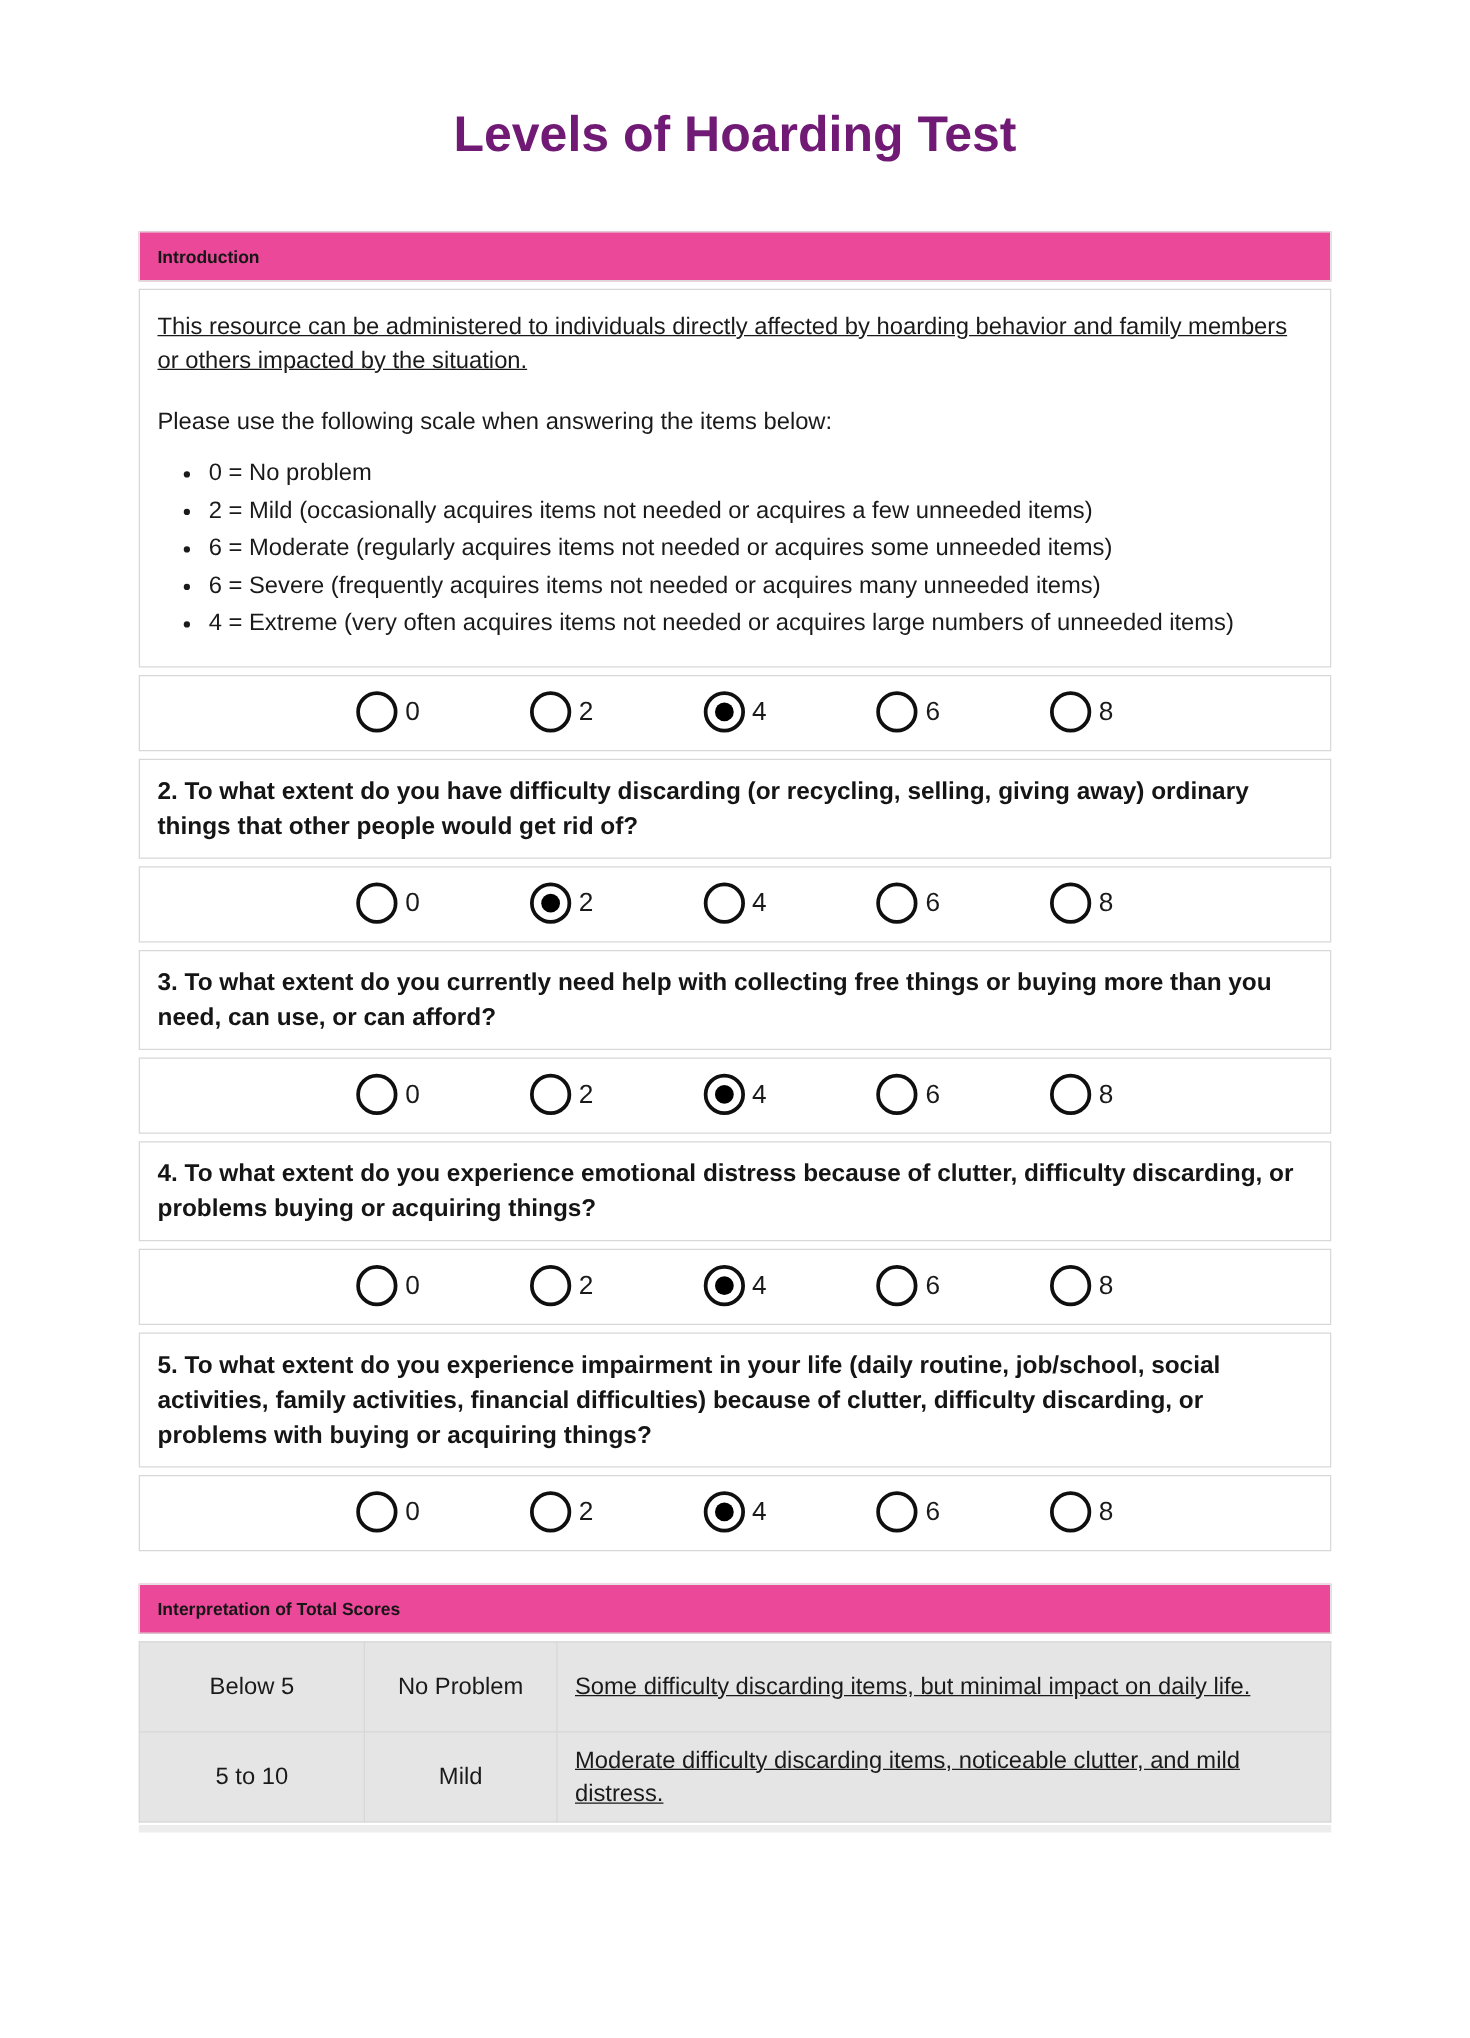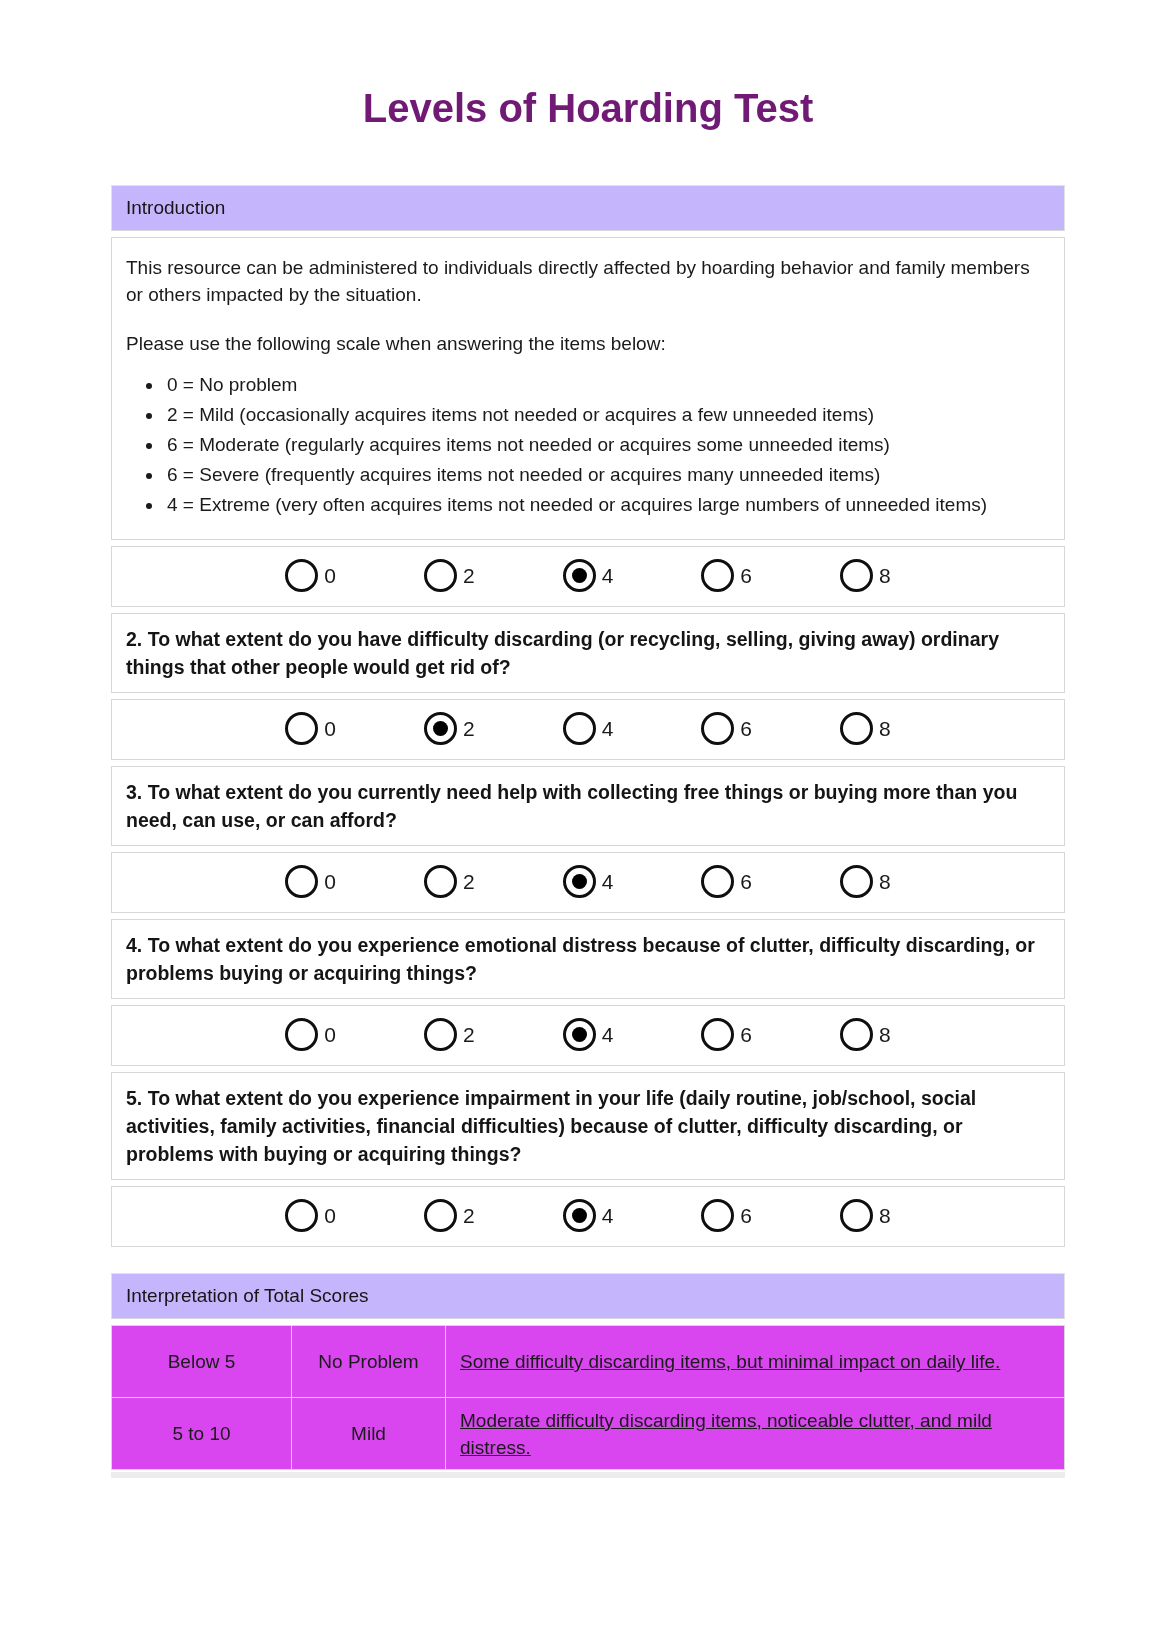--- a/index.html
+++ b/index.html
@@ -20,35 +20,35 @@
     font-weight: bold;
     color: #701a75;
     margin: 86px 0 54px 0;
   }
   .box {
     border: 1px solid #d8d8d8;
     background: #fff;
     margin-bottom: 6px;
   }
   .section-header {
-    background: #c4b5fd;
+    background: #ec4899;
     border: 1px solid #e2e2e2;
     border-bottom: 1px solid #d8d8d8;
     padding: 11px 14px;
-    font-weight: normal;
-    font-size: 19px;
+    font-weight: bold;
+    font-size: 14px;
     margin-bottom: 6px;
     color: #161616;
   }
   .intro-content {
     padding: 16px 14px 18px 14px;
     font-size: 19px;
     line-height: 27px;
   }
-  .intro-content .lead { margin: 0 0 22px 0; }
+  .intro-content .lead { margin: 0 0 22px 0; text-decoration: underline; }
   .intro-content .scale-head { font-weight: normal; margin: 0 0 14px 0; }
   .intro-content ul { margin: 0; padding-left: 38px; }
   .intro-content li { line-height: 28px; margin-bottom: 2px; padding-left: 3px; }
   .q-text {
     padding: 11px 14px;
     font-size: 19.5px;
     font-weight: bold;
     line-height: 28px;
     color: #151515;
   }
@@ -77,21 +77,21 @@
     width: 15px; height: 15px;
     border-radius: 50%;
     background: #000;
   }
   .radio-label { font-size: 21px; margin-left: 6px; color: #1a1a1a; }
   .spacer { height: 20px; }
   table.interp {
     width: 100%;
     border-collapse: collapse;
     font-size: 19px;
-    background: #d946ef;
+    background: #e5e5e5;
   }
   table.interp td { border: 1px solid #d8d8d8; height: 72px; }
   td.range { width: 180px; text-align: center; }
   td.level { width: 154px; text-align: center; }
   td.desc  { padding: 8px 14px; line-height: 27px; text-decoration: underline; }
   .table-sliver {
     height: 6px;
     background: #ededed;
     margin-top: 2px;
   }

